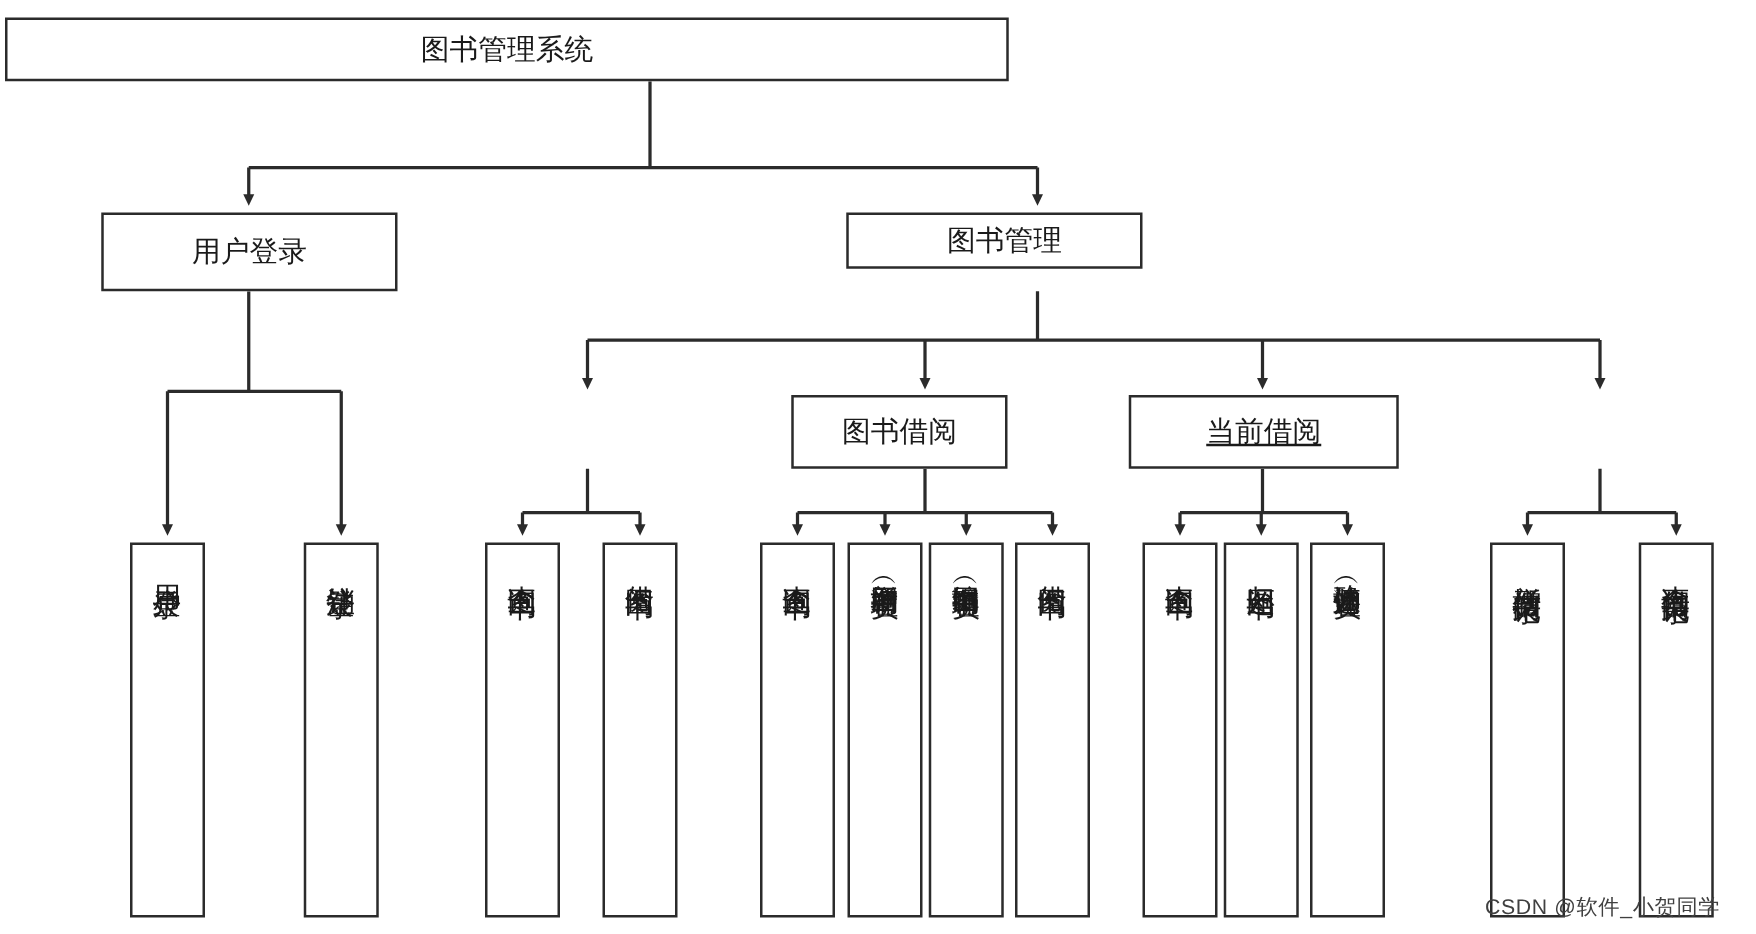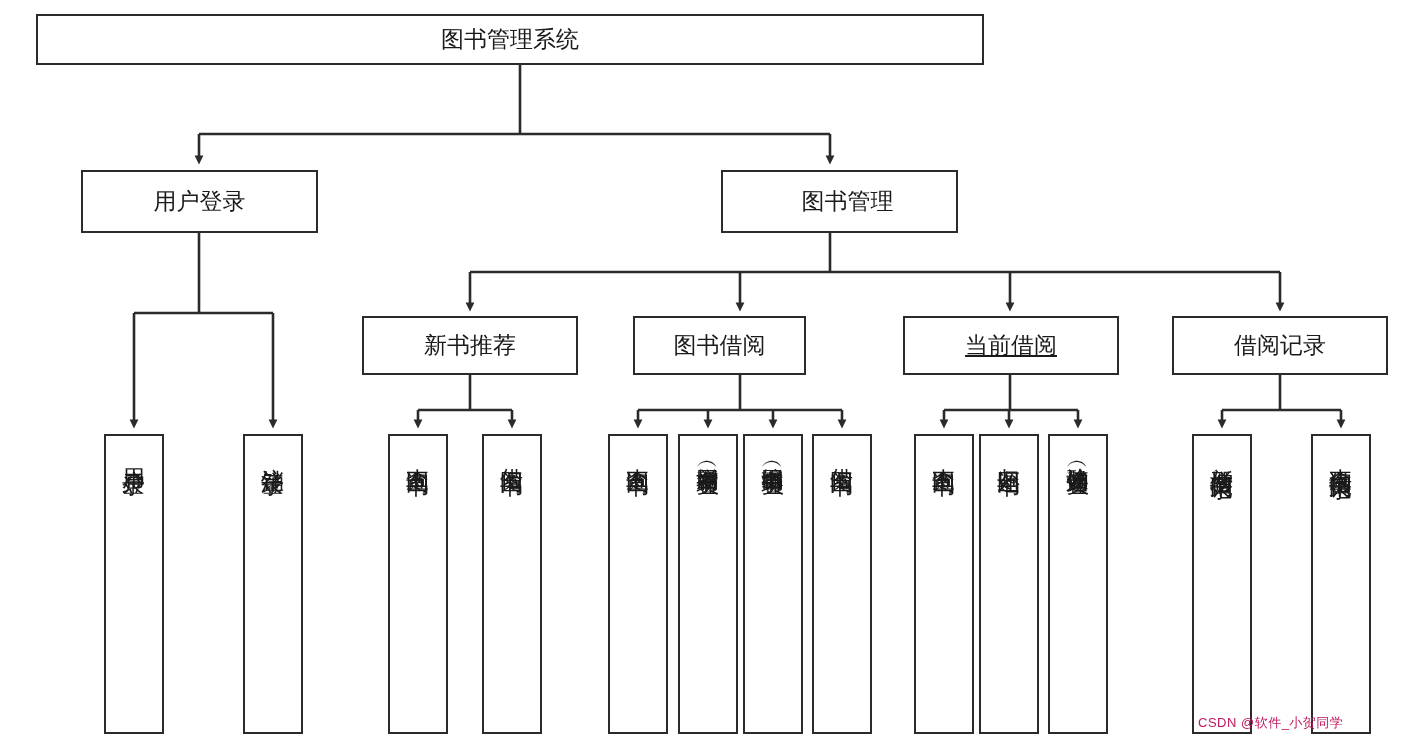--- a/index.html
+++ b/index.html
@@ -59,25 +59,24 @@
     line-height: 1.05;
   }
   .node.vertical.tall-text .label {
     font-size: 22px;
     letter-spacing: 1px;
   }
   #watermark {
     position: absolute;
     left: 1188px;
     top: 714px;
-    font-size: 13px;
-    color: #be185d;
+    font-size: 17px;
+    color: #404040;
     white-space: nowrap;
     letter-spacing: 0.5px;
-    margin-left: 10px;
   }
 </style>
 </head>
 <body>
 
 <div id="diagram-root">
 
   <svg id="edges-layer" viewBox="0 0 1405 747" xmlns="http://www.w3.org/2000/svg">
     <defs>
       <marker id="arrow" markerWidth="11" markerHeight="11" refX="4.6" refY="5" orient="auto" markerUnits="userSpaceOnUse">
@@ -122,42 +121,36 @@
       <path d="M1009,410 L1009,424" marker-end="url(#arrow)"></path>
       <path d="M1078,410 L1078,424" marker-end="url(#arrow)"></path>
 
       <path d="M1280,375 L1280,410"></path>
       <path d="M1222,410 L1341,410"></path>
       <path d="M1222,410 L1222,424" marker-end="url(#arrow)"></path>
       <path d="M1341,410 L1341,424" marker-end="url(#arrow)"></path>
     </g>
   </svg>
 
-  <div class="node horizontal root" style="left:36px; top:14px; width:948px; height:51px;">
+  <div class="node horizontal root" style="left:4px; top:14px; width:803px; height:51px;">
     <span class="label">图书管理系统</span>
   </div>
 
   <div class="node horizontal" style="left:81px; top:170px; width:237px; height:63px;">
     <span class="label">用户登录</span>
   </div>
-  <div class="node horizontal" style="left:721px; top:170px; width:237px; height:63px;padding-left:16px;">
+  <div class="node horizontal" style="left:677px; top:170px; width:237px; height:45px;padding-left:16px;">
     <span class="label">图书管理</span>
   </div>
 
-  <div class="node horizontal" style="left:362px; top:316px; width:216px; height:59px;">
-    <span class="label">新书推荐</span>
-  </div>
   <div class="node horizontal" style="left:633px; top:316px; width:173px; height:59px;">
     <span class="label">图书借阅</span>
   </div>
   <div class="node horizontal" style="left:903px; top:316px; width:216px; height:59px;text-decoration:underline;">
     <span class="label">当前借阅</span>
-  </div>
-  <div class="node horizontal" style="left:1172px; top:316px; width:216px; height:59px;">
-    <span class="label">借阅记录</span>
   </div>
 
   <div class="node vertical" style="left:104px; top:434px; width:60px; height:300px;">
     <span class="label">用户登录</span>
   </div>
   <div class="node vertical" style="left:243px; top:434px; width:60px; height:300px;">
     <span class="label">注销登录</span>
   </div>
 
   <div class="node vertical" style="left:388px; top:434px; width:60px; height:300px;">

